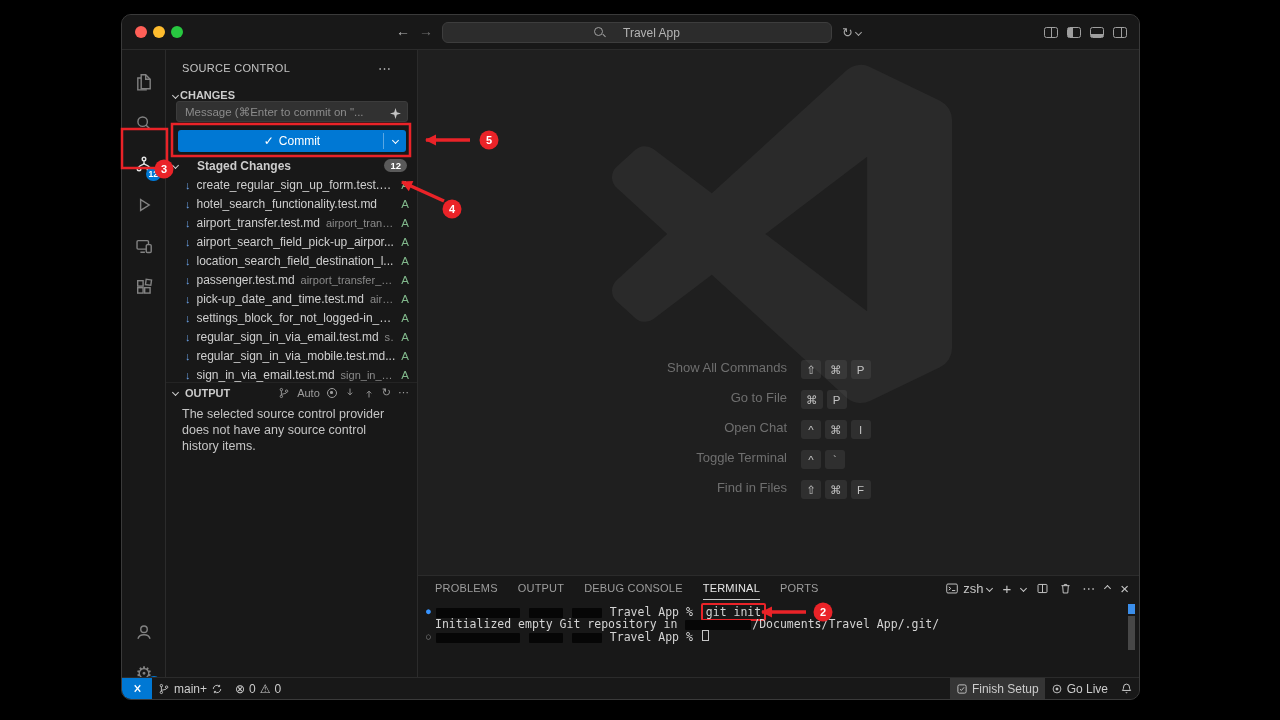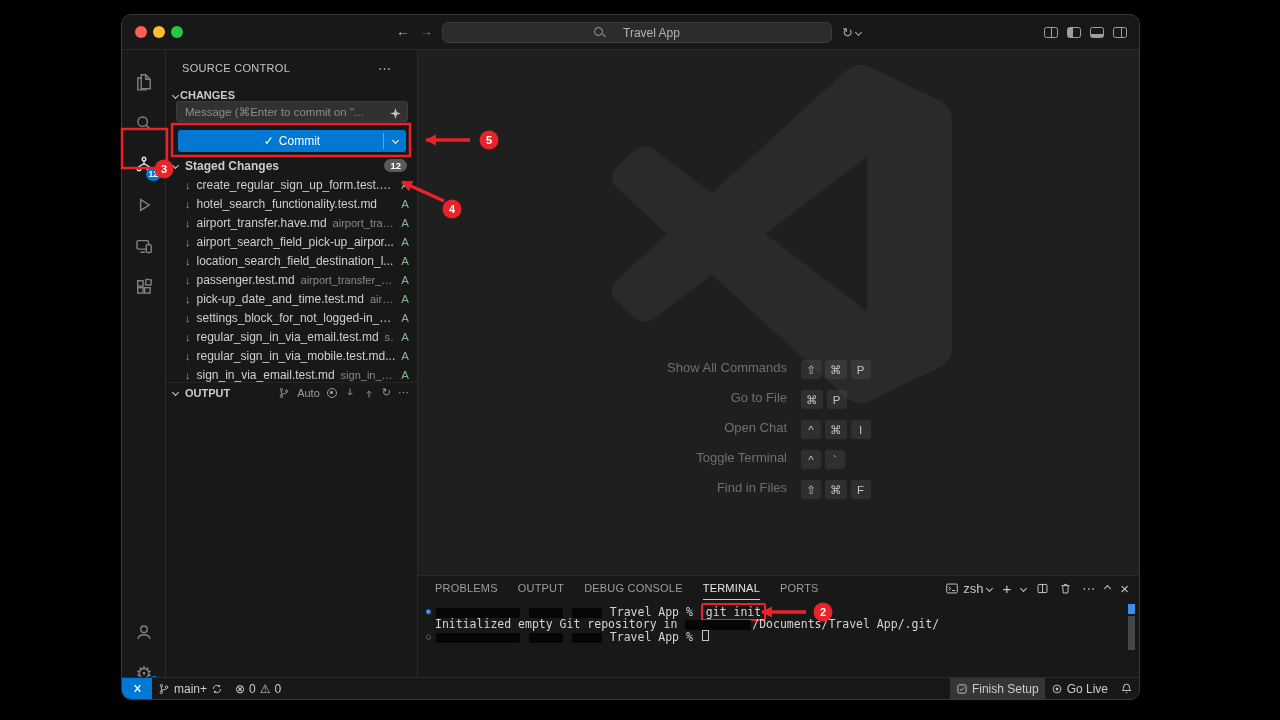--- a/index.html
+++ b/index.html
@@ -47,21 +47,21 @@
   .sec-row{position:absolute;left:0;right:0;height:18px;display:flex;align-items:center;gap:2px;padding-left:7px}
   .sec-label{font-size:11px;font-weight:bold;color:#ccc}
   .msg-input{position:absolute;left:10px;top:51px;width:232px;height:21px;background:#313131;border:1px solid #3c3c3c;border-radius:3px;
              color:#ccc;font-size:11.5px;padding:0 24px 0 8px;font-family:"Liberation Sans",sans-serif;outline:none}
   .msg-input::placeholder{color:#8c8c8c}
   .sparkle{position:absolute;right:16px;top:55px;color:#c5c5c5}
   .commit-btn{position:absolute;left:12px;top:80px;width:228px;height:22px;background:#0078d4;border-radius:3px;display:flex;
               align-items:center;justify-content:center;color:#fff;font-size:12px;gap:5px;cursor:pointer}
   .cb-split{position:absolute;right:22px;top:3px;bottom:3px;width:1px;background:rgba(255,255,255,.35)}
   .cb-chev{position:absolute;right:8px;top:8px;color:#fff}
-  .staged-row{position:absolute;left:0;right:0;top:106px;height:19px;display:flex;align-items:center;gap:7px;padding:0 10px 0 7px}
+  .staged-row{position:absolute;left:0;right:0;top:106px;height:19px;display:flex;align-items:center;gap:19px;padding:0 10px 0 7px}
   .staged-label{font-size:12px;font-weight:bold;color:#ccc}
   .staged-badge{margin-left:auto;background:#5a5a5a;color:#fff;font-size:9.5px;border-radius:8px;padding:1px 6px;font-weight:bold}
   #file-list{position:absolute;left:0;right:0;top:125px}
   .file-row{height:19px;display:flex;align-items:center;padding:0 8px 0 19px;white-space:nowrap;overflow:hidden}
   .f-icon{color:#6ba1e8;font-size:11px;margin-right:6px;flex:0 0 auto}
   .f-name{font-size:12px;color:#cfcfcf;overflow:hidden;text-overflow:ellipsis}
   .f-desc{font-size:11px;color:#8a8a8a;margin-left:6px;flex:1;min-width:0;overflow:hidden;text-overflow:ellipsis}
   .f-status{margin-left:auto;padding-left:6px;color:#81b88b;font-size:11.5px}
   .graph-header{position:absolute;left:0;right:0;top:332px;height:20px;display:flex;align-items:center;gap:7px;padding:0 8px 0 7px;border-top:1px solid #242424}
   .graph-tools{margin-left:auto;display:flex;align-items:center;gap:7px;color:#9d9d9d;font-size:11px}
@@ -232,21 +232,21 @@
     <span class="f-status">A</span>
   </div>
         <div class="file-row">
     <span class="f-icon">↓</span>
     <span class="f-name">hotel_search_functionality.test.md</span>
 
     <span class="f-status">A</span>
   </div>
         <div class="file-row">
     <span class="f-icon">↓</span>
-    <span class="f-name">airport_transfer.have.md</span>
+    <span class="f-name">airport_transfer.test.md</span>
     <span class="f-desc">airport_trans...</span>
     <span class="f-status">A</span>
   </div>
         <div class="file-row">
     <span class="f-icon">↓</span>
     <span class="f-name">airport_search_field_pick-up_airpor...</span>
 
     <span class="f-status">A</span>
   </div>
         <div class="file-row">
@@ -307,20 +307,21 @@
         <svg width="12" height="12" viewBox="0 0 16 16">
             <path d="M8 2 V10 M5 7.5 L8 10.5 L11 7.5"></path>
           </svg>
         <svg width="12" height="12" viewBox="0 0 16 16">
             <path d="M8 14 V6 M5 8.5 L8 5.5 L11 8.5"></path>
           </svg>
         <span>↻</span>
         <span>⋯</span>
       </span>
     </div>
+    <p class="graph-empty">The selected source control provider does not have any source control history items.</p>
   </aside>
 
   <div class="editor">
     <svg class="watermark" viewBox="0 0 24 24">
       <path d="M23.15 2.587 18.21.21a1.494 1.494 0 0 0-1.705.29l-9.46 8.63-4.12-3.128a.999.999 0 0 0-1.276.057L.327 7.261A1 1 0 0 0 .326 8.74L3.899 12 .326 15.26a1 1 0 0 0 .001 1.479L1.65 17.94a.999.999 0 0 0 1.276.057l4.12-3.128 9.46 8.63a1.492 1.492 0 0 0 1.704.29l4.942-2.377A1.5 1.5 0 0 0 24 20.06V3.939a1.5 1.5 0 0 0-.85-1.352zm-5.146 14.861L10.826 12l7.178-5.448v10.896z"></path>
     </svg>
     <div id="shortcut-list">
         <div class="sc-row">
     <span class="sc-label">Show All Commands</span>
     <span class="sc-keys">

